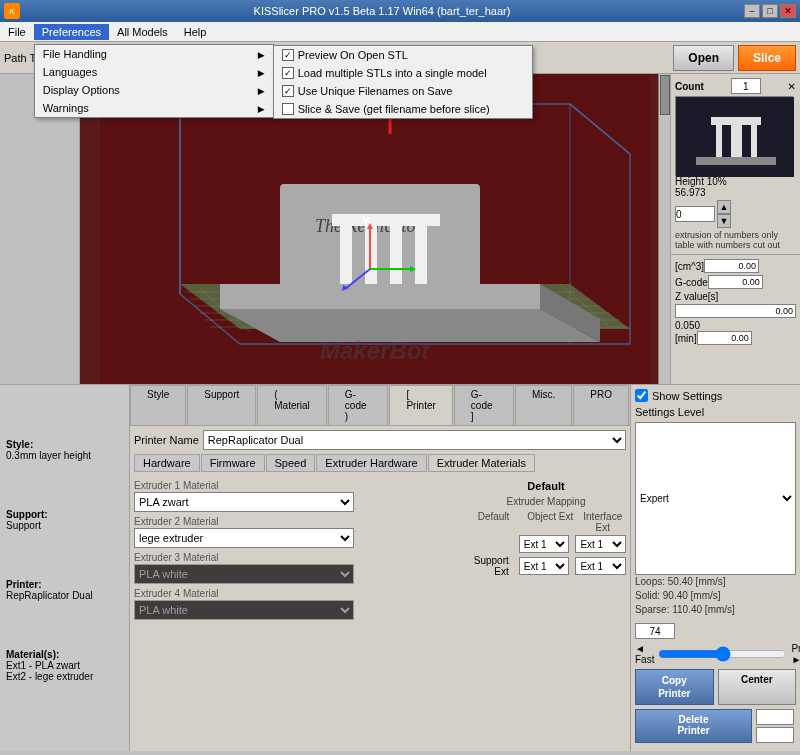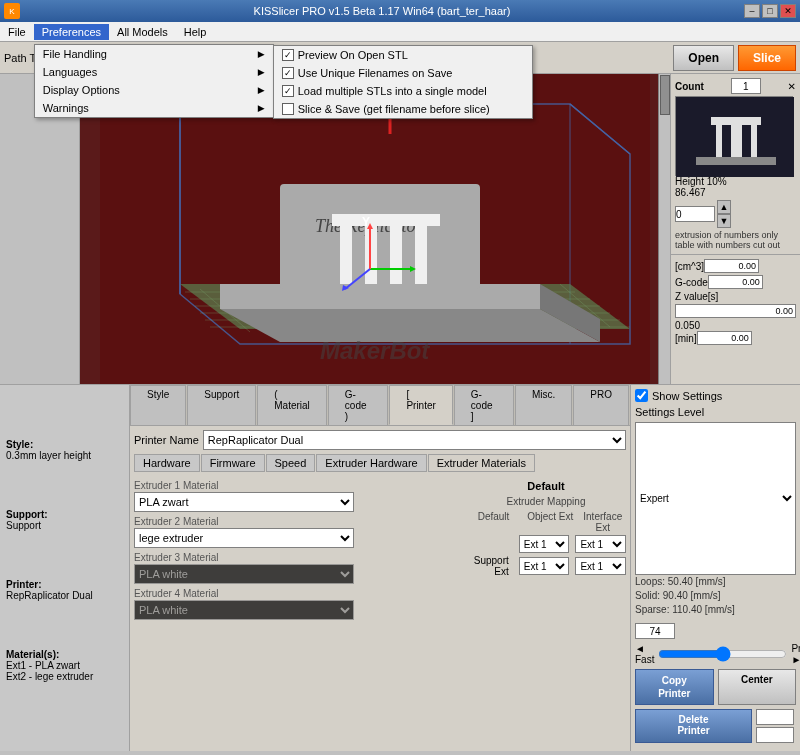--- a/index.html
+++ b/index.html
@@ -55,21 +55,21 @@
       left: 0;
       background: #f0f0f0;
       border: 1px solid #808080;
       z-index: 100;
       min-width: 240px;
       box-shadow: 2px 2px 4px rgba(0,0,0,0.3);
     }
     .dropdown-menu-item {
       padding: 3px 8px;
       display: flex;
-      align-items: center;
+      align-items: flex-end;
       gap: 7px;
       cursor: pointer;
     }
     .dropdown-submenu { position: relative; }
     .dropdown-submenu-arrow { margin-left: auto; font-size: 9px; }
     .submenu-panel {
       position: absolute;
       left: 100%;
       top: 0;
       background: #f0f0f0;
@@ -502,25 +502,25 @@
         <span>File Handling</span>
         <span class="dropdown-submenu-arrow">▶</span>
 
         <div class="submenu-panel">
           <div class="submenu-item">
             <span class="checkbox-icon checked"></span>
             <span>Preview On Open STL</span>
           </div>
           <div class="submenu-item">
             <span class="checkbox-icon checked"></span>
-            <span>Use Unique Filenames on Save</span>
+            <span>Load multiple STLs into a single model</span>
           </div>
           <div class="submenu-item">
             <span class="checkbox-icon checked"></span>
-            <span>Load multiple STLs into a single model</span>
+            <span>Use Unique Filenames on Save</span>
           </div>
           <div class="submenu-item">
             <span class="checkbox-icon"></span>
             <span>Slice &amp; Save (get filename before slice)</span>
           </div>
         </div>
       </div>
       <div class="dropdown-menu-item">
         <span>Languages</span>
         <span class="dropdown-submenu-arrow">▶</span>
@@ -644,21 +644,21 @@
           <rect x="60" y="20" width="6" height="40" fill="#e0e0e0"></rect>
           <rect x="75" y="20" width="6" height="40" fill="#e0e0e0"></rect>
           <rect x="55" y="20" width="6" height="40" fill="#e0e0e0"></rect>
           <rect x="35" y="20" width="50" height="8" fill="#e0e0e0"></rect>
 
           <rect x="20" y="60" width="80" height="8" fill="#888"></rect>
         </svg>
       </div>
       <div class="height-info">
         <div>Height 10%</div>
-        <div>86.467</div>
+        <div>56.973</div>
       </div>
       <div class="spin-control">
         <input type="text" class="spin-input" value="0" style="">
         <div style="display:flex;flex-direction:column;">
           <div class="spin-btn">▲</div>
           <div class="spin-btn">▼</div>
         </div>
       </div>
       <div class="extrusion-label">extrusion of numbers only
 table with numbers cut out</div>

